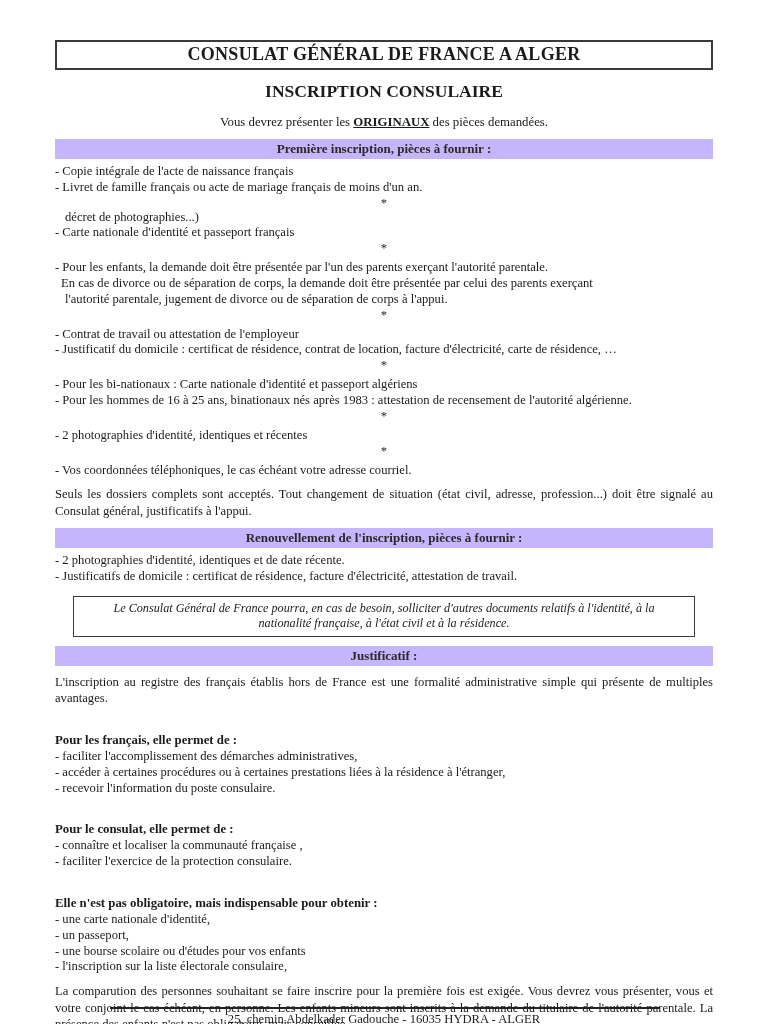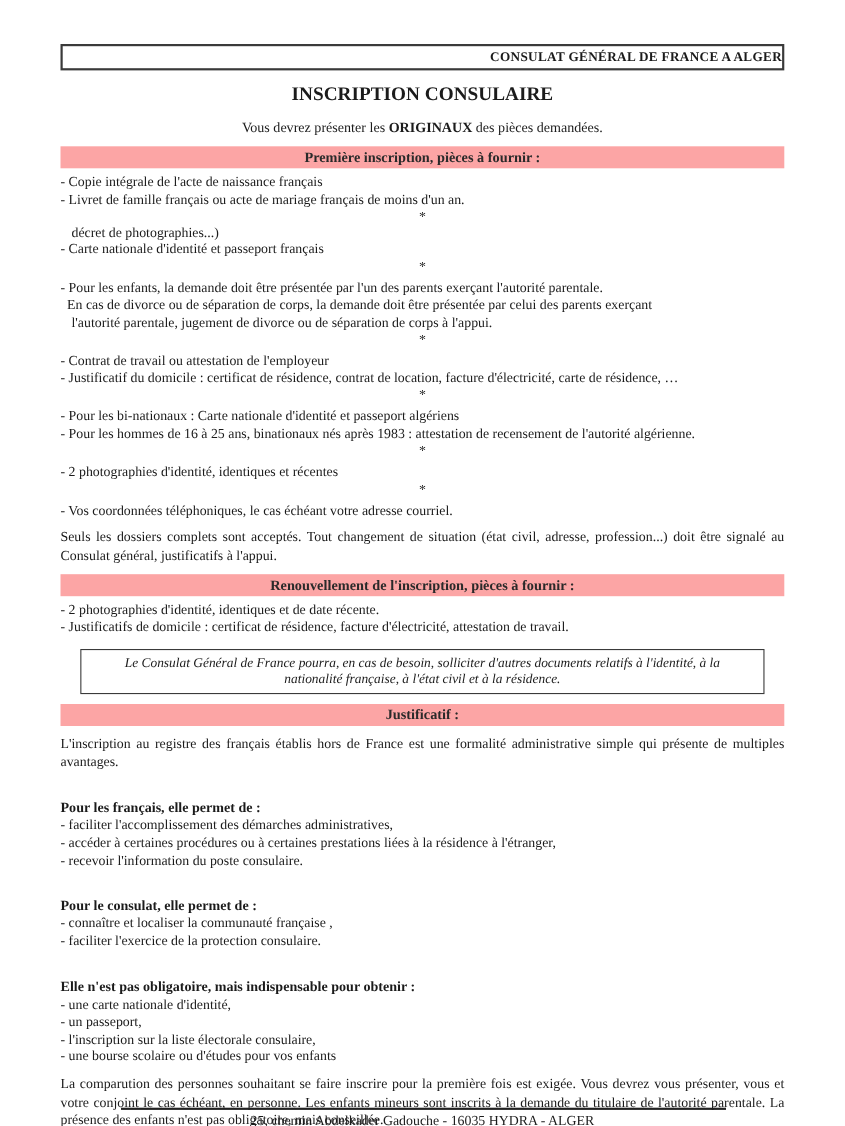--- a/index.html
+++ b/index.html
@@ -8,41 +8,41 @@
     background: #ffffff;
     color: #1b1b1b;
     font-family: "Liberation Serif", "DejaVu Serif", serif;
     position: relative;
     overflow: hidden;
   }
   .page { padding: 40px 55px 0 55px; box-sizing: border-box; }
 
   .header-box {
     border: 2px solid #3a3a3a;
-    text-align: right;
+    text-align: center;
     font-weight: bold;
-    font-size: 12px;
+    font-size: 18px;
     letter-spacing: 0.3px;
     padding: 2px 0 3px 0;
   }
   .doc-title {
     text-align: center;
     font-weight: bold;
     font-size: 17.5px;
     margin-top: 11px;
   }
   .intro {
     text-align: center;
     font-size: 12.8px;
     margin-top: 13px;
   }
-  .intro .emph { font-weight: bold; }
+  .intro .emph { font-weight: bold; text-decoration: underline; }
 
   .banner {
-    background: #fca5a5;
+    background: #c4b5fd;
     color: #2a2a2a;
     text-align: center;
     font-weight: bold;
     font-size: 13px;
     padding: 2px 0;
     margin-top: 9px;
     margin-bottom: 5px;
   }
 
   .line { font-size: 12.6px; line-height: 15.8px; }
@@ -139,22 +139,22 @@
   <div class="line">- accéder à certaines procédures ou à certaines prestations liées à la résidence à l'étranger,</div>
   <div class="line">- recevoir l'information du poste consulaire.</div>
 
   <div class="subhead">Pour  le consulat, elle permet de :</div>
   <div class="line">- connaître et localiser la communauté française ,</div>
   <div class="line">- faciliter l'exercice de la protection consulaire.</div>
 
   <div class="subhead">Elle n'est pas obligatoire, mais indispensable pour obtenir :</div>
   <div class="line">- une carte nationale d'identité,</div>
   <div class="line">- un passeport,</div>
+  <div class="line">- une bourse scolaire ou d'études pour vos enfants</div>
   <div class="line">- l'inscription sur la liste électorale consulaire,</div>
-  <div class="line">- une bourse scolaire ou d'études pour vos enfants</div>
 
   <div class="para">La comparution des personnes souhaitant se faire inscrire pour la première fois est exigée. Vous devrez vous présenter, vous et votre conjoint le cas échéant, en personne. Les enfants mineurs sont inscrits à la demande du titulaire de l'autorité parentale. La présence des enfants n'est pas obligatoire, mais conseillée.</div>
 
   <div class="para">L'inscription est immédiate et votre carte d'inscription consulaire vous est remise le jour du dépôt de votre dossier à condition qu'il soit complet. L'inscription est valable 5 ans et peut être renouvelée pour des périodes de même durée.</div>
 
 </div>
 
 <div class="footer-rule"></div>
 <div class="footer-address">25, chemin Abdelkader Gadouche - 16035 HYDRA - ALGER</div>
 

